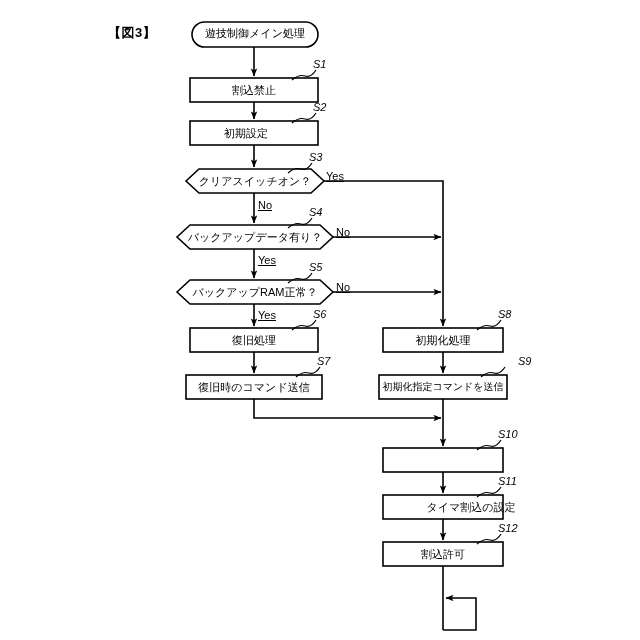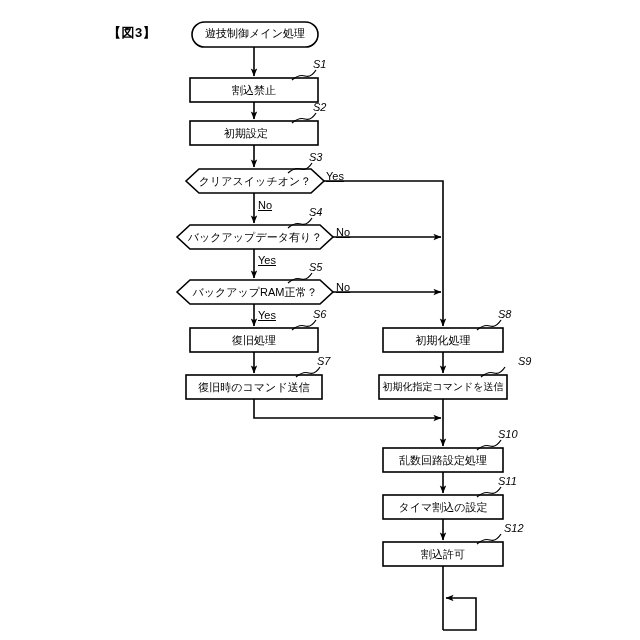--- a/index.html
+++ b/index.html
@@ -146,38 +146,37 @@
   <div class="node-text" style="left:177px; top:280px; width:156px; height:24px;">バックアップRAM正常？</div>
 
   <div class="node-text" style="left:190px; top:328px; width:128px; height:24px;">復旧処理</div>
 
   <div class="node-text" style="left:186px; top:375px; width:136px; height:24px;">復旧時のコマンド送信</div>
 
   <div class="node-text" style="left:383px; top:328px; width:120px; height:24px;">初期化処理</div>
 
   <div class="node-text" style="left:379px; top:375px; width:128px; height:24px; font-size:10px;">初期化指定コマンドを送信</div>
 
-  <div class="node-text" style="left:383px; top:448px; width:120px; height:24px;">乱数回路設定処理</div>
 
-  <div class="node-text" style="left:383px; top:495px; width:120px; height:24px;">タイマ割込の設定</div>
+  <div class="node-text" style="left:383px; top:495px; width:120px; height:24px;padding-left:28px;">タイマ割込の設定</div>
 
   <div class="node-text" style="left:383px; top:542px; width:120px; height:24px;">割込許可</div>
 
   <div class="step-label" style="left:313px; top:58px;">S1</div>
   <div class="step-label" style="left:313px; top:101px;">S2</div>
   <div class="step-label" style="left:309px; top:151px;">S3</div>
   <div class="step-label" style="left:309px; top:206px;">S4</div>
   <div class="step-label" style="left:309px; top:261px;">S5</div>
   <div class="step-label" style="left:313px; top:308px;">S6</div>
   <div class="step-label" style="left:317px; top:355px;">S7</div>
   <div class="step-label" style="left:498px; top:308px;">S8</div>
   <div class="step-label" style="left:502px; top:355px;margin-left:16px;">S9</div>
   <div class="step-label" style="left:498px; top:428px;">S10</div>
   <div class="step-label" style="left:498px; top:475px;">S11</div>
-  <div class="step-label" style="left:498px; top:522px;margin-left:6px;">S12</div>
+  <div class="step-label" style="left:498px; top:522px;">S12</div>
 
   <div class="edge-label" style="left:326px; top:170px;">Yes</div>
   <div class="edge-label" style="left:258px; top:199px;">No</div>
   <div class="edge-label" style="left:336px; top:226px;">No</div>
   <div class="edge-label" style="left:258px; top:254px;">Yes</div>
   <div class="edge-label" style="left:336px; top:281px;">No</div>
   <div class="edge-label" style="left:258px; top:309px;">Yes</div>
 
 </div>
 

